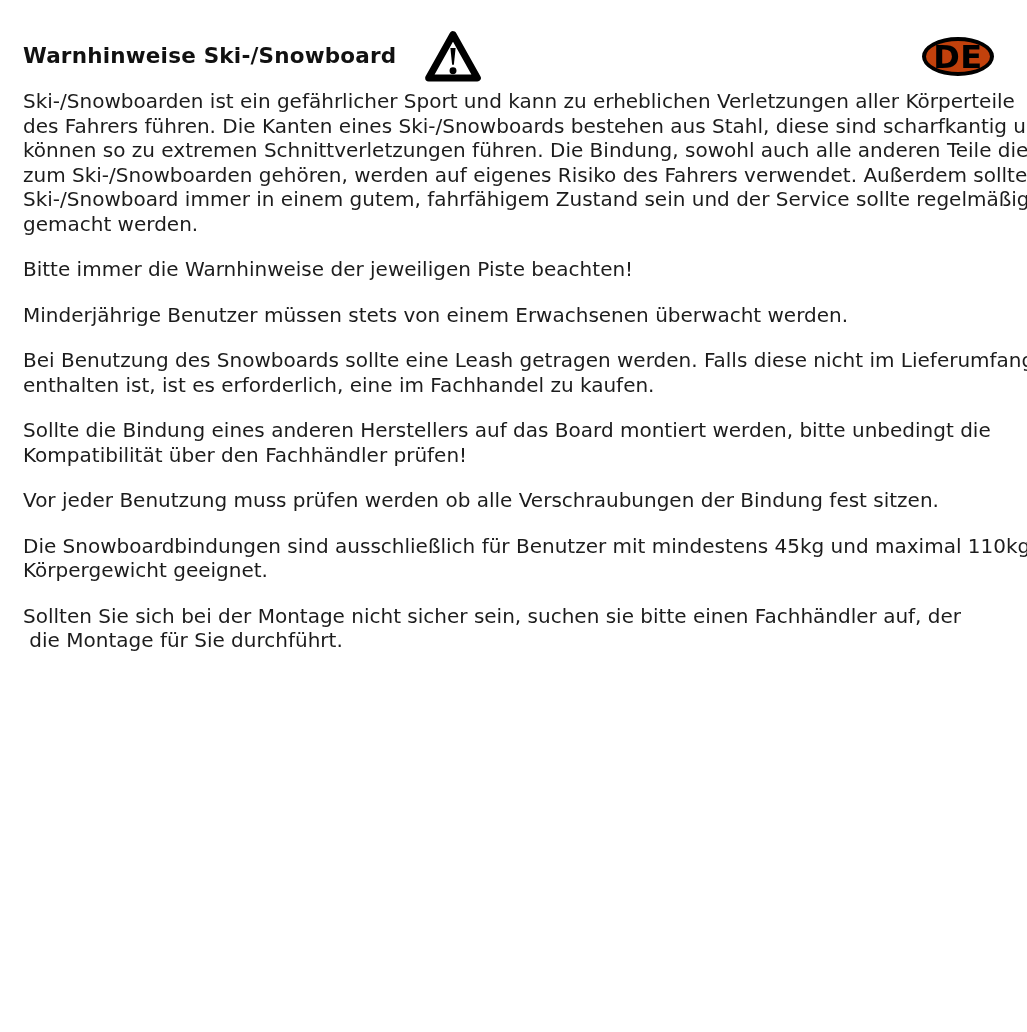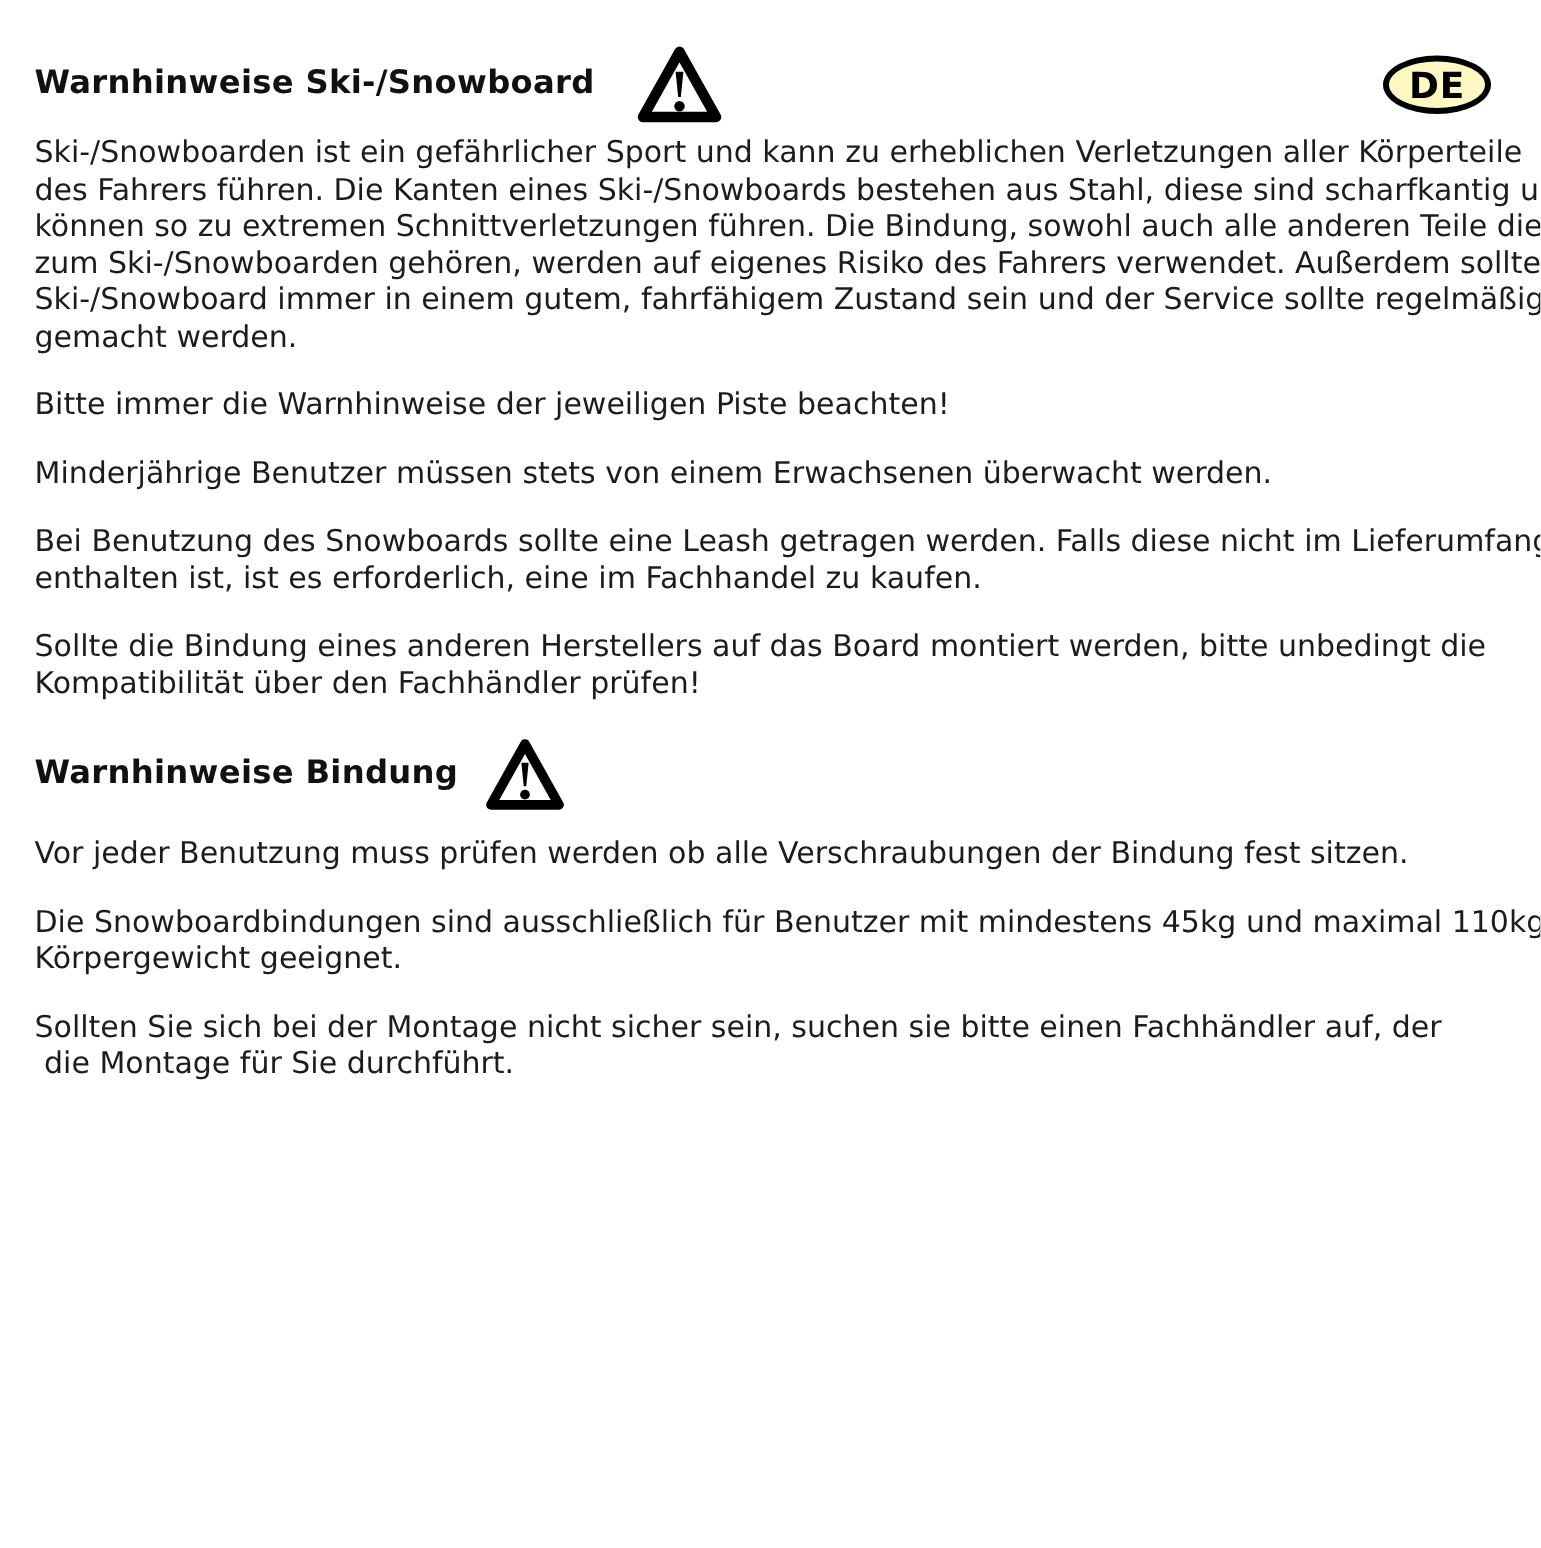--- a/index.html
+++ b/index.html
@@ -58,25 +58,25 @@
     position: absolute;
     top: 37px;
     right: 33px;
     width: 64px;
     height: 31px;
     border: 4px solid #000000;
     border-radius: 50%;
     display: flex;
     align-items: center;
     justify-content: center;
-    font-size: 24px;
+    font-size: 32px;
     font-weight: 700;
     letter-spacing: 0.5px;
     color: #000000;
-    background: #fef9c3;
+    background: #c2410c;
   }
 </style>
 </head>
 <body>
 
 <div class="page">
 
   <div class="lang-badge">
     <span>DE</span>
   </div>
@@ -98,28 +98,20 @@
 zum Ski-/Snowboarden gehören, werden auf eigenes Risiko des Fahrers verwendet. Außerdem sollten
 Ski-/Snowboard immer in einem gutem, fahrfähigem Zustand sein und der Service sollte regelmäßig
 gemacht werden.</p>
     <p class="body-paragraph">Bitte immer die Warnhinweise der jeweiligen Piste beachten!</p>
     <p class="body-paragraph">Minderjährige Benutzer müssen stets von einem Erwachsenen überwacht werden.</p>
     <p class="body-paragraph">Bei Benutzung des Snowboards sollte eine Leash getragen werden. Falls diese nicht im Lieferumfang
 enthalten ist, ist es erforderlich, eine im Fachhandel zu kaufen.</p>
     <p class="body-paragraph">Sollte die Bindung eines anderen Herstellers auf das Board montiert werden, bitte unbedingt die
 Kompatibilität über den Fachhändler prüfen!</p>
 
-    <div class="heading-row second">
-      <h2>Warnhinweise Bindung</h2>
-      <svg class="warning-triangle" width="54" height="56" viewBox="0 0 100 94" aria-hidden="true">
-        <path d="M50 10 L92 85 L8 85 Z" fill="none" stroke="#000000" stroke-width="12" stroke-linejoin="round"></path>
-        <polygon points="45.5,33 54.5,33 51.5,62 48.5,62" fill="#000000"></polygon>
-        <circle cx="50" cy="72.5" r="6" fill="#000000"></circle>
-      </svg>
-    </div>
 
     <p class="body-paragraph">Vor jeder Benutzung muss prüfen werden ob alle Verschraubungen der Bindung fest sitzen.</p>
     <p class="body-paragraph">Die Snowboardbindungen sind ausschließlich für Benutzer mit mindestens 45kg und maximal 110kg
 Körpergewicht geeignet.</p>
     <p class="body-paragraph">Sollten Sie sich bei der Montage nicht sicher sein, suchen sie bitte einen Fachhändler auf, der
  die Montage für Sie durchführt.</p>
 
   </div>
 </div>
 

